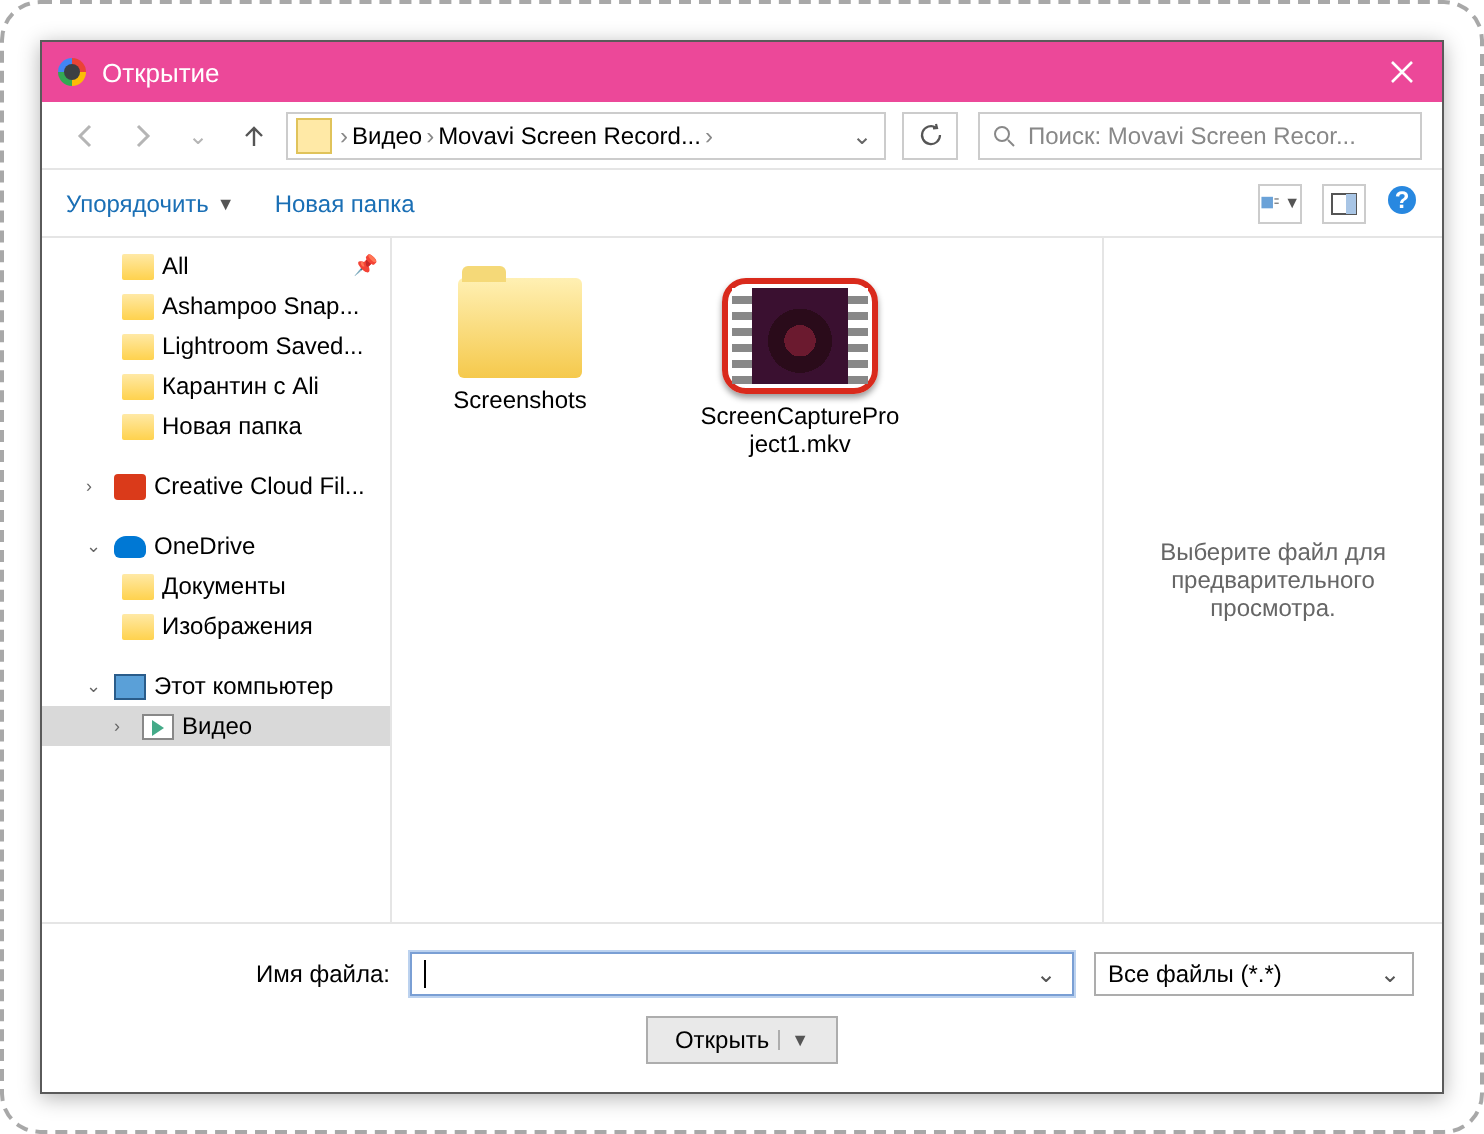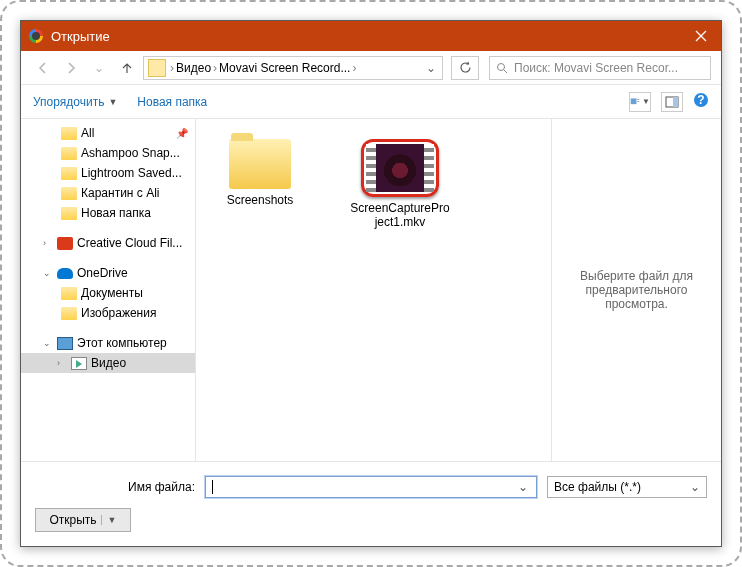--- a/index.html
+++ b/index.html
@@ -1,20 +1,20 @@
 <!DOCTYPE html>
 <html><head>
 <meta charset="utf-8">
 <style>
   * { box-sizing: border-box; margin: 0; padding: 0; font-family: "Segoe UI", Tahoma, sans-serif; font-size: 12px; }
   body { background: transparent; width: 742px; height: 567px; position: relative; }
   .outer-border { position: absolute; inset: 0; border: 2px dashed #a8a8a8; border-radius: 20px; padding: 18px; }
   .window { width: 100%; height: 100%; background: #fff; border: 1px solid #5a5a5a; display: flex; flex-direction: column; box-shadow: 0 2px 10px rgba(0,0,0,.3); }
 
-  .titlebar { background: #c2410c; height: 30px; display: flex; align-items: center; color: #fff; padding: 0 8px; }
+  .titlebar { background: #ec4899; height: 30px; display: flex; align-items: center; color: #fff; padding: 0 8px; }
   .titlebar .app-icon { width: 14px; height: 14px; border-radius: 50%; background: conic-gradient(#ea4335 0 90deg,#fbbc05 90deg 180deg,#34a853 180deg 270deg,#4285f4 270deg); margin-right: 8px; position: relative; }
   .titlebar .app-icon::after { content:""; position:absolute; inset:3px; background:#3c4043; border-radius:50%; }
   .titlebar .app-icon::before { content:""; position:absolute; inset:4px; background:#fff; border-radius:50%; }
   .titlebar .title { flex: 1; font-size: 13px; }
   .titlebar .close { width: 40px; height: 30px; display: flex; align-items: center; justify-content: center; cursor: pointer; margin-right: -8px; }
   .titlebar .close svg { width: 12px; height: 12px; }
 
   .navbar { height: 34px; display: flex; align-items: center; border-bottom: 1px solid #e5e5e5; padding: 4px 10px; gap: 4px; }
   .nav-btn { width: 24px; height: 24px; display: flex; align-items: center; justify-content: center; color: #999; }
   .breadcrumb { flex: 0 0 300px; height: 24px; border: 1px solid #ccc; display: flex; align-items: center; padding: 0 2px; background: #fff; }
@@ -58,21 +58,21 @@
   .preview { width: 170px; border-left: 1px solid #e5e5e5; display: flex; align-items: center; justify-content: center; text-align: center; color: #666; padding: 10px; }
 
   .footer { border-top: 1px solid #e5e5e5; padding: 14px 14px 14px 14px; display: flex; flex-direction: column; gap: 10px; }
   .row { display: flex; align-items: center; gap: 10px; }
   .lbl-filename { width: 160px; text-align: right; }
   .filename-input { flex: 1; height: 22px; border: 1px solid #7a9fd4; outline: 1px solid #bcd2ef; padding: 0 4px; position: relative; display:flex; align-items:center; }
   .filename-input .caret-line { width: 1px; height: 14px; background: #000; margin-left: 2px; }
   .filename-input .dd { margin-left: auto; color:#555; padding: 0 4px; }
   .filter { width: 160px; height: 22px; border: 1px solid #adadad; display: flex; align-items: center; padding: 0 6px; }
   .filter .dd { margin-left: auto; color:#555; }
-  .btnrow { display: flex; justify-content: space-between; gap: 8px; }
+  .btnrow { display: flex; justify-content: space-between; gap: 8px; flex-direction: column; }
   .btn { width: 86px; height: 24px; border: 1px solid #adadad; background: #e9e9e9; display: flex; align-items: center; justify-content: center; cursor: pointer; }
   .btn.open { width: 96px; }
   .btn.open .dd { margin-left: 4px; border-left: 1px solid #adadad; padding-left: 6px; color:#555; }
 </style>
 </head>
 <body>
 
 <div class="outer-border">
 <div class="window">
 

